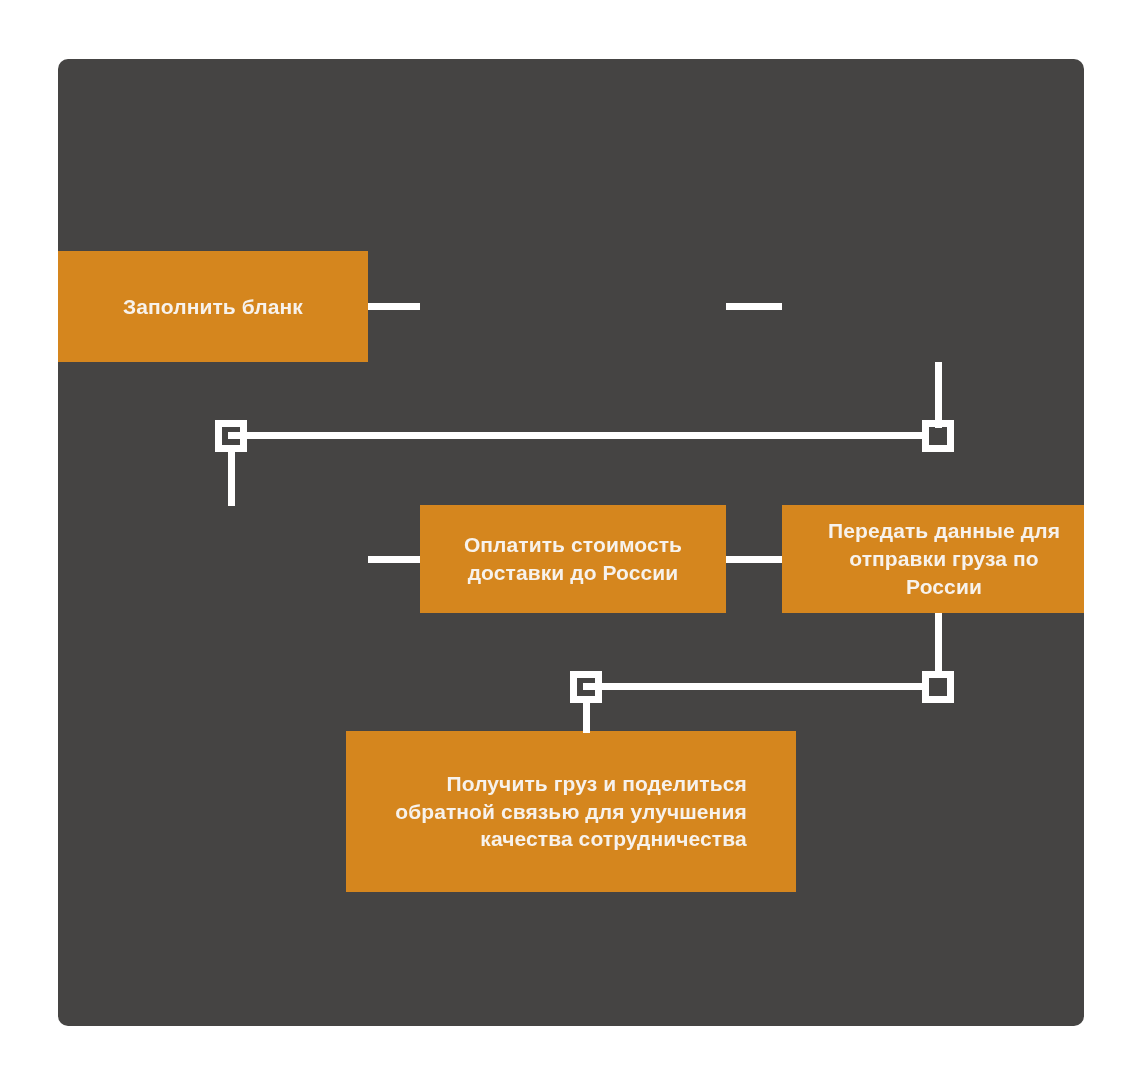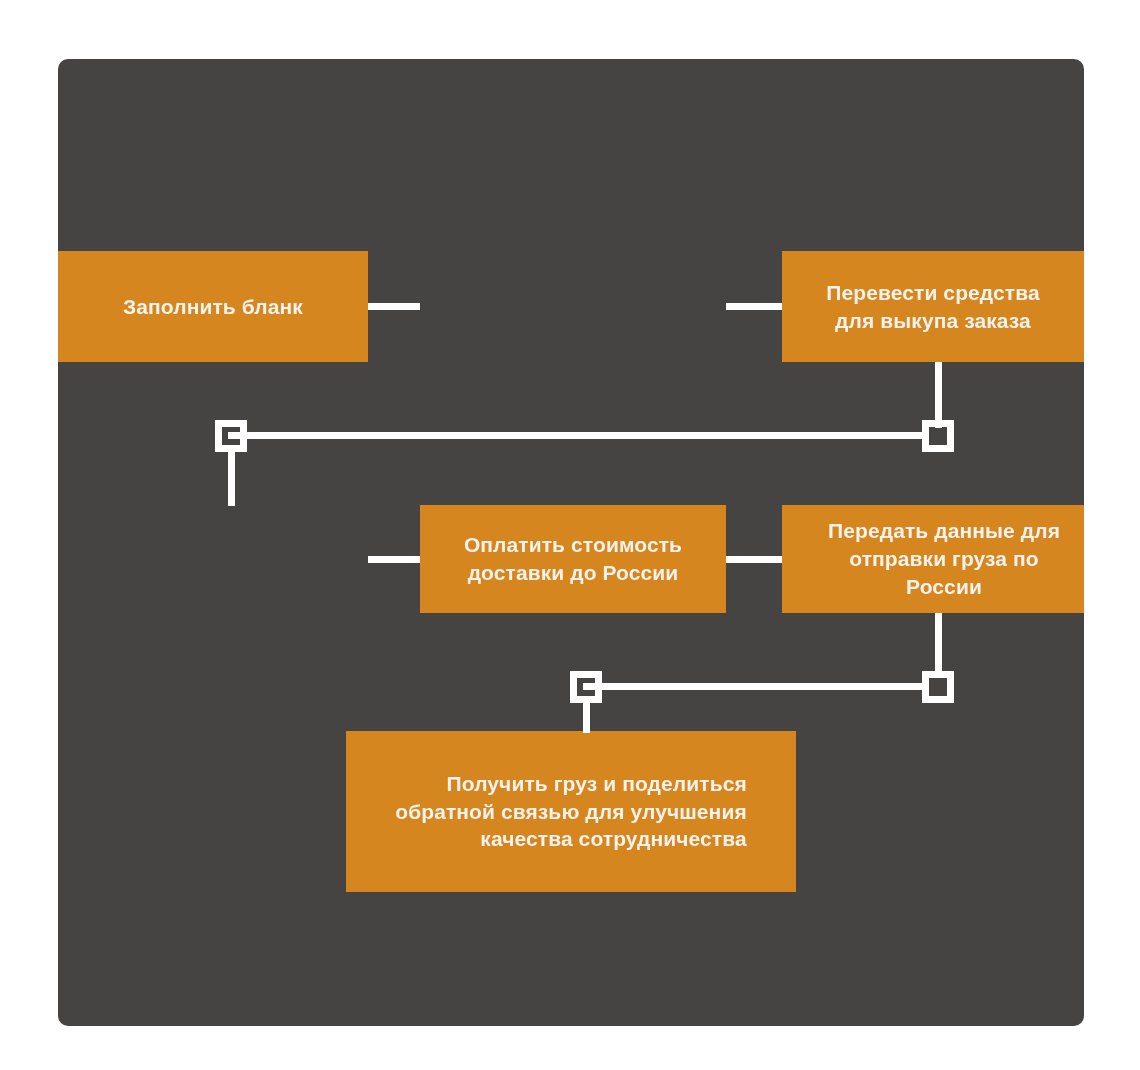--- a/index.html
+++ b/index.html
@@ -77,24 +77,20 @@
 
 <div id="stage">
 
   <div id="card">
 
     <div class="node" style="left:0px; top:192px; width:310px; height:111px;">
       <span class="node-label">Заполнить бланк</span>
     </div>
 
 
-    <div class="node" style="left:724px; top:192px; width:302px; height:111px;">
-      <span class="node-label">Перевести средства
-для выкупа заказа</span>
-    </div>
 
 
     <div class="node" style="left:362px; top:446px; width:306px; height:108px;">
       <span class="node-label">Оплатить стоимость
 доставки до России</span>
     </div>
 
     <div class="node" style="left:724px; top:446px; width:302px; height:108px;padding-left:32px;">
       <span class="node-label">Передать данные для
 отправки груза по

